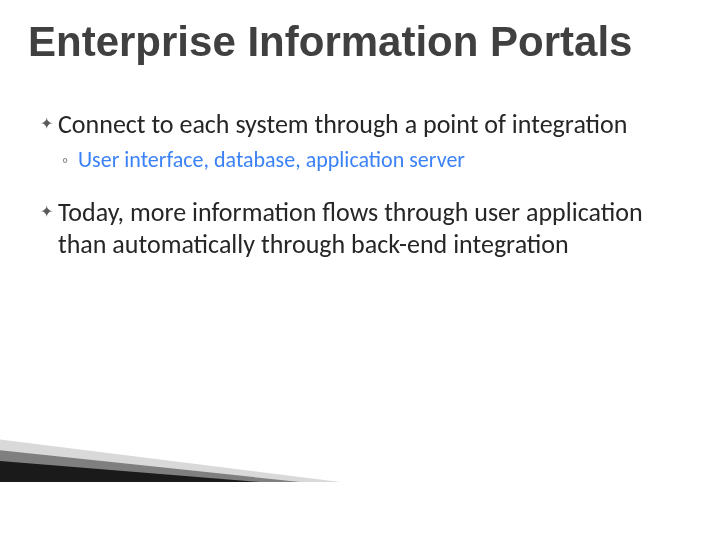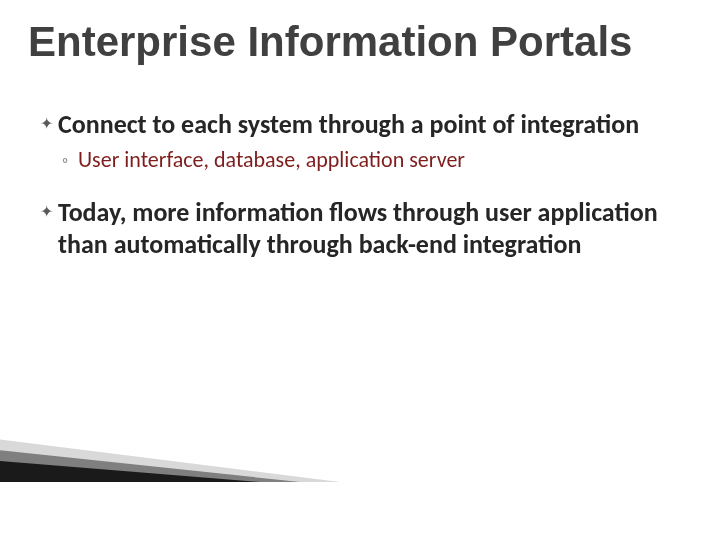--- a/index.html
+++ b/index.html
@@ -44,40 +44,39 @@
     flex: 0 0 auto;
     width: 18px;
     font-size: 16px;
     line-height: 32px;
     color: #5a5a5a;
   }
   .b1 .text {
     font-size: 26px;
     line-height: 32px;
     color: #262626;
-    font-weight: bold;
   }
   .b2 {
     display: flex;
     align-items: flex-start;
     margin-left: 22px;
     margin-top: 4px;
     margin-bottom: 22px;
   }
   .b2 .marker {
     flex: 0 0 auto;
     width: 16px;
     font-size: 18px;
     line-height: 28px;
     color: #8a8a8a;
   }
   .b2 .text {
     font-size: 22px;
     line-height: 28px;
-    color: #7f1d1d;
+    color: #3b82f6;
   }
   .decor {
     position: absolute;
     left: -60px;
     bottom: -10px;
     width: 400px;
     height: 120px;
     pointer-events: none;
   }
 </style>

